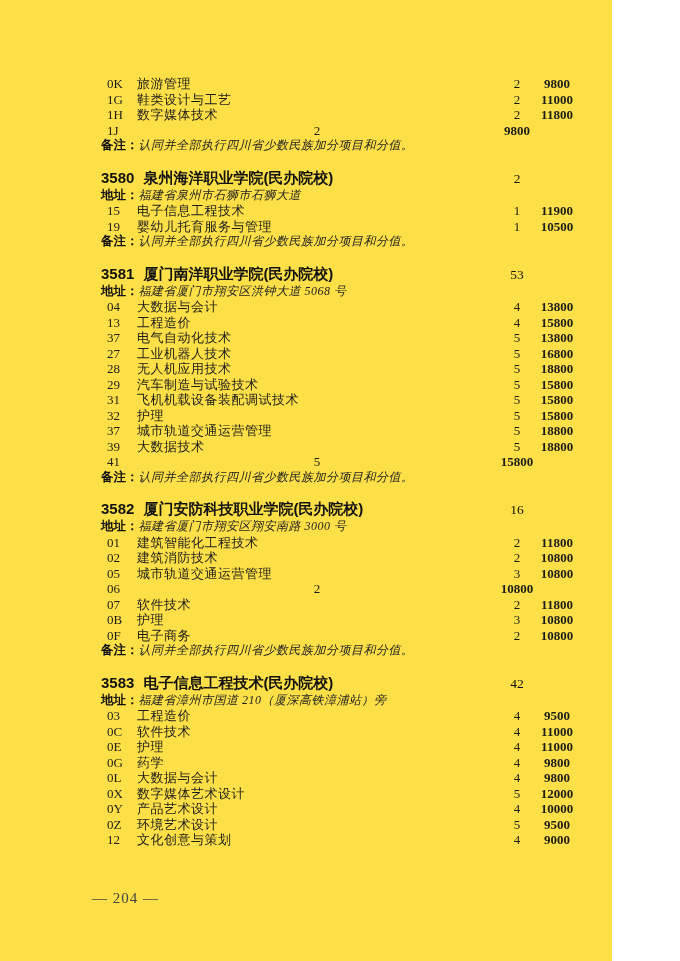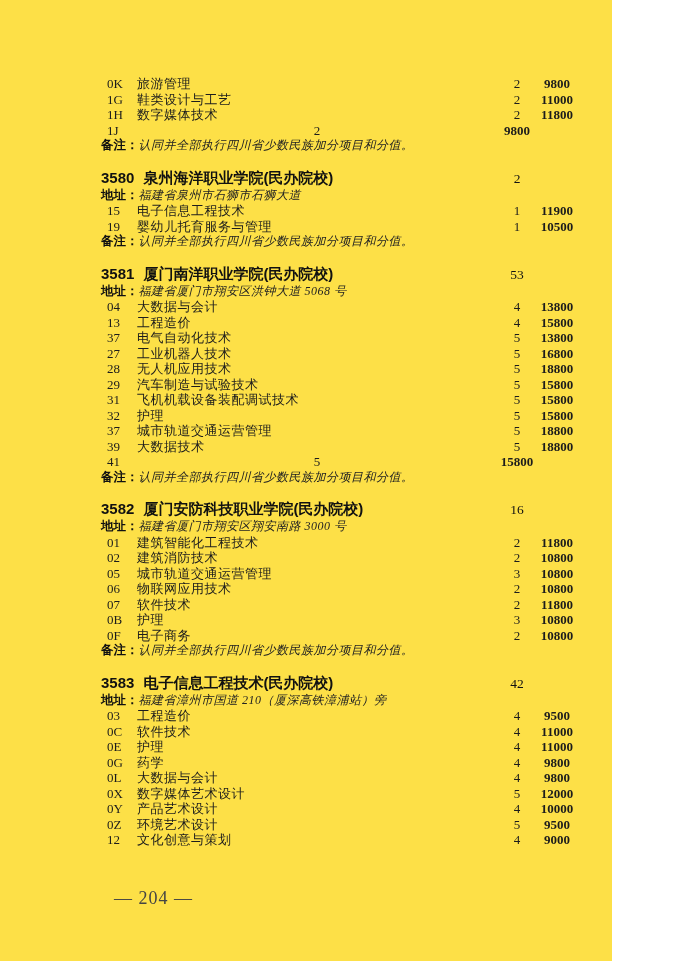--- a/index.html
+++ b/index.html
@@ -66,22 +66,22 @@
   }
   .addr-text, .note-text {
     font-style:italic;
     letter-spacing:0.5px;
     color:#222222;
     margin-top:9px;
   }
 
   .footer {
     position:absolute;
-    left:114px; top:890px;
-    font-size:18px;
+    left:92px; top:890px;
+    font-size:15px;
     line-height:16px;
     color:#444444;
     letter-spacing:1px;
   }
 </style>
 </head>
 <body>
 
 <div class="page">
   <div class="content" id="sections-container">
@@ -226,21 +226,20 @@
           <div class="fee-cell">10800</div>
         </div>
         <div class="row major-row">
           <div class="code-cell">05</div>
           <div class="name-cell">城市轨道交通运营管理</div>
           <div class="plan-cell">3</div>
           <div class="fee-cell">10800</div>
         </div>
         <div class="row major-row">
           <div class="code-cell">06</div>
-          <div class="name-cell">物联网应用技术</div>
           <div class="plan-cell">2</div>
           <div class="fee-cell">10800</div>
         </div>
         <div class="row major-row">
           <div class="code-cell">07</div>
           <div class="name-cell">软件技术</div>
           <div class="plan-cell">2</div>
           <div class="fee-cell">11800</div>
         </div>
         <div class="row major-row">

